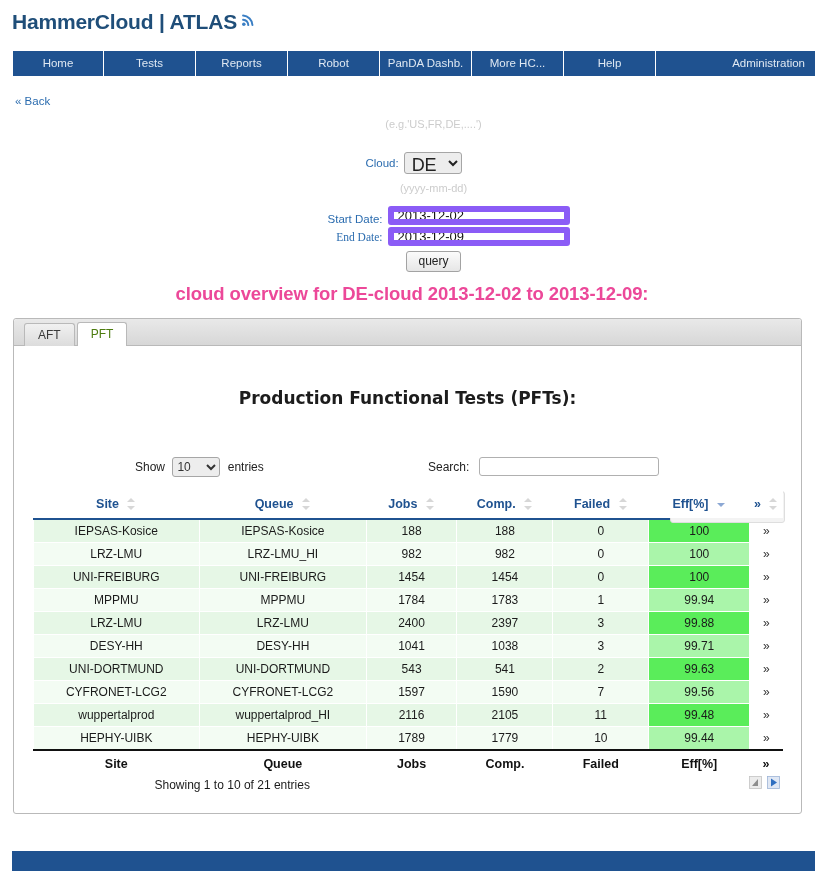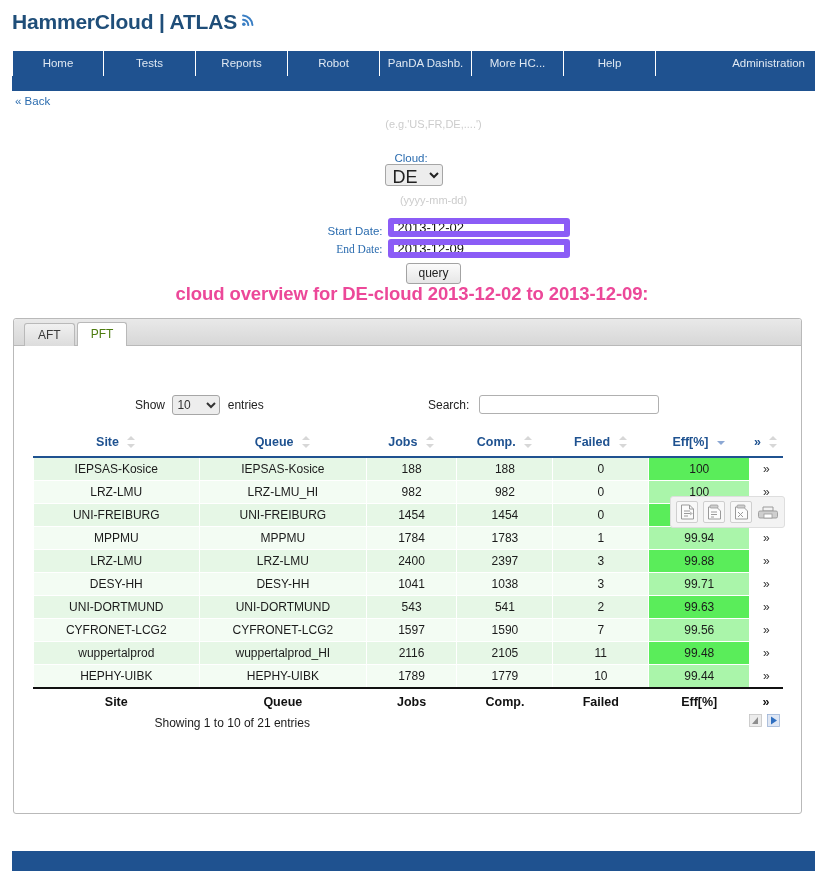--- a/index.html
+++ b/index.html
@@ -18,21 +18,21 @@
     position: absolute; left: 12px; top: 8px;
     font-size: 21px; font-weight: bold; color: #1f4e79;
     letter-spacing: -0.2px; white-space: nowrap;
   }
   .brand .pipe { color: #1f4e79; font-weight: bold; }
   .rss-icon { display: inline-block; vertical-align: 2px; margin-left: 4px; }
 
   
   .navbar {
     position: absolute; left: 12px; top: 51px;
-    width: 803px; height: 40px;
+    width: 803px; height: 25px;
     background: #1f5290;
     display: flex;
   }
   .nav-item {
     flex: 0 0 auto;
     height: 25px; line-height: 25px;
     color: #dfe8f2; font-size: 11.5px;
     text-align: center;
     border-right: 1px solid #ffffff;
     cursor: pointer;
@@ -58,21 +58,21 @@
     margin-bottom: 2px;
   }
   .hint {
     font-size: 11px; color: #cccccc; text-align: center;
     padding-left: 40px;
   }
   .field-label {
     font-size: 11.5px; color: #2b6caf; text-align: right;
     padding-right: 5px; white-space: nowrap;
   }
-  .cloud-row { margin-top: 22px; margin-bottom: 8px; flex-direction: column; }
+  .cloud-row { margin-top: 22px; margin-bottom: 8px; }
   select.cloud-select {
     font-family: "Liberation Sans", sans-serif;
     font-size: 18px; color: #222;
     background: #ededed;
     border: 1px solid #a6a6a6;
     border-radius: 3px;
     padding: 1px 3px;
     width: 58px; height: 22px;
   }
   .date-row { margin-bottom: 2px; }
@@ -363,20 +363,21 @@
 
   <div class="panel">
 
     <div class="tabstrip">
       <div class="tab">AFT</div>
       <div class="tab active">PFT</div>
     </div>
 
     <div class="panel-body">
 
+      <div class="section-title">Production Functional Tests (PFTs):</div>
 
       <div class="export-tools">
         <div class="tool-btn">
           <svg width="15" height="16" viewBox="0 0 15 16">
             <path d="M1.5 1h8l4 4v10h-12z" fill="#fcfcfc" stroke="#9a9a9a" stroke-width="1"></path>
             <path d="M9.5 1v4h4" fill="none" stroke="#9a9a9a" stroke-width="1"></path>
             <path d="M4 7h6M4 9.5h6M4 12h4" stroke="#9a9a9a" stroke-width="1"></path>
             <path d="M10 7.5l3 2-3 2z" fill="#bdbdbd"></path>
           </svg>
         </div>

